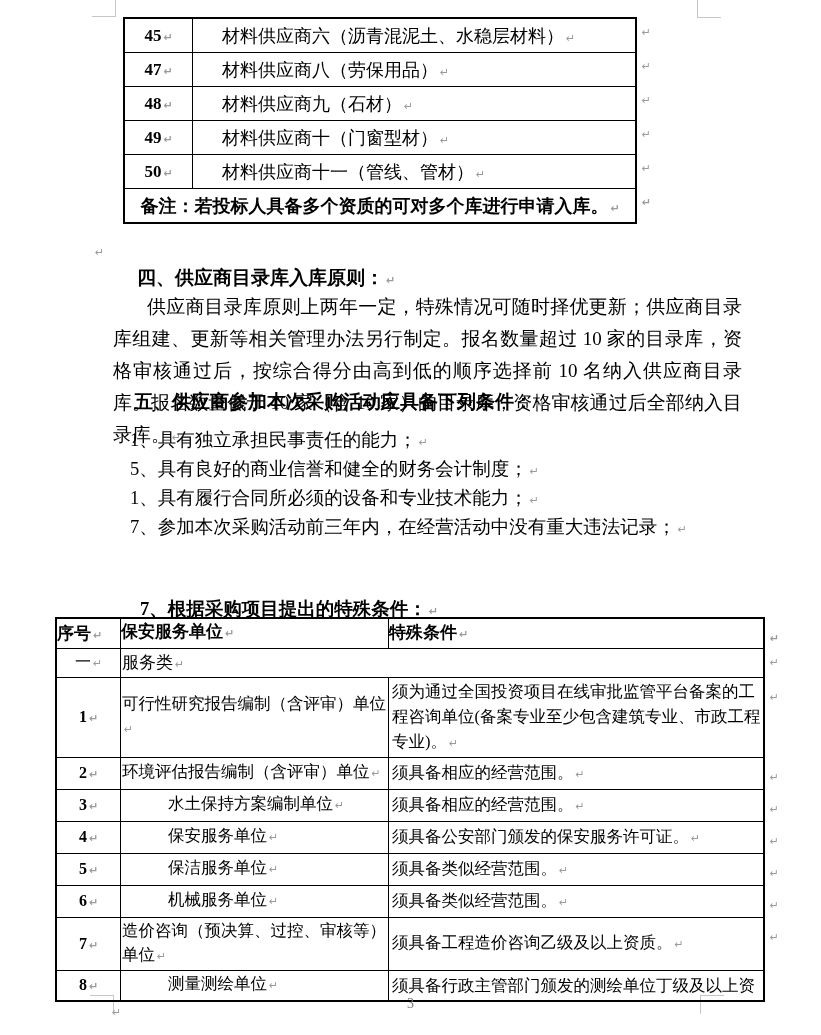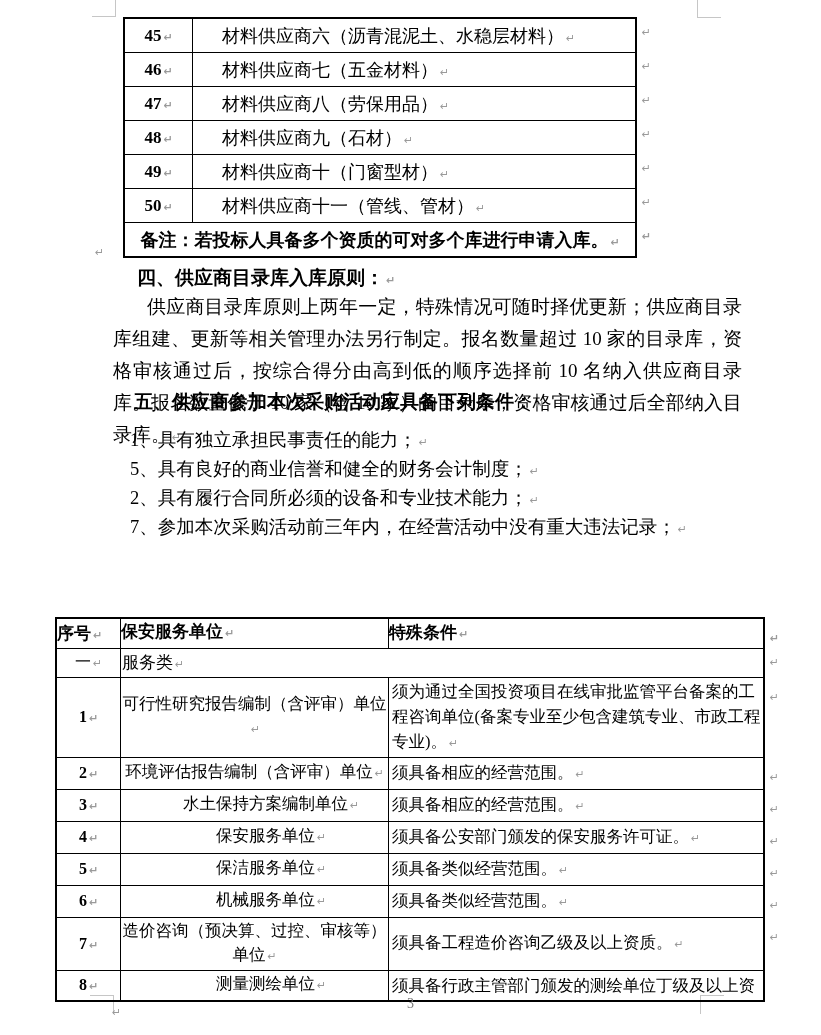--- a/index.html
+++ b/index.html
@@ -22,22 +22,22 @@
   table{border-collapse:collapse;position:absolute;table-layout:fixed;}
   td{border:1px solid #000;vertical-align:middle;position:relative;}
   .t1{left:123px;top:17px;width:514px;border:2px solid #000;}
   .t1 td{height:31px;}
   .t1 .no{width:65px;text-align:center;font-weight:bold;font-size:17px;}
   .t1 .name{font-size:18px;padding-left:29px;}
   .t1 .note{text-align:center;font-weight:bold;font-size:18px;}
   .t2{left:55px;top:617px;width:704px;border:2px solid #000;}
   .t2 .no{width:63px;text-align:center;font-size:16px;}
   .t2 td.num{font-weight:bold;}
-  .t2 .name{width:267px;font-size:16.5px;padding:1px;line-height:24px;text-align:center;}
-  .t2 .name.ind{padding-left:34px;}
+  .t2 .name{width:267px;font-size:16.5px;padding:1px;line-height:24px;}
+  .t2 .name.ind{padding-left:47px;}
   .t2 .cond{width:374px;font-size:16.5px;padding:1px 1px 1px 3px;line-height:25px;}
   .t2 .hdr{font-weight:bold;text-align:left;font-size:17px;padding:0;}
   .t2 .cat{font-weight:normal;text-align:left;font-size:17px;}
   .rh30{height:30px;} .rh29{height:29px;} .rh73{height:73px;} .rh32{height:32px;} .rh41{height:41px;} .rh31{height:31px;}
   
   .abs{position:absolute;}
   .h-sec{font-size:19px;font-weight:bold;white-space:nowrap;}
   .h4{left:137px;top:265px;}
   .h5{left:134px;top:389px;}
   .h7{left:140px;top:596px;font-size:18.5px;}
@@ -56,24 +56,20 @@
   <div class="corner c-bl"></div>
   <div class="corner c-br"></div>
 
   <table class="t1">
     <tbody>
         <tr>
       <td class="no"><span>45</span><span class="pm">↵</span></td>
       <td class="name"><span>材料供应商六（沥青混泥土、水稳层材料）</span><span class="pm">↵</span><span class="pm rowend">↵</span></td>
     </tr>
     <tr>
-      <td class="no"><span>46</span><span class="pm">↵</span></td>
-      <td class="name"><span>材料供应商七（五金材料）</span><span class="pm">↵</span><span class="pm rowend">↵</span></td>
-    </tr>
-    <tr>
       <td class="no"><span>47</span><span class="pm">↵</span></td>
       <td class="name"><span>材料供应商八（劳保用品）</span><span class="pm">↵</span><span class="pm rowend">↵</span></td>
     </tr>
     <tr>
       <td class="no"><span>48</span><span class="pm">↵</span></td>
       <td class="name"><span>材料供应商九（石材）</span><span class="pm">↵</span><span class="pm rowend">↵</span></td>
     </tr>
     <tr>
       <td class="no"><span>49</span><span class="pm">↵</span></td>
       <td class="name"><span>材料供应商十（门窗型材）</span><span class="pm">↵</span><span class="pm rowend">↵</span></td>
@@ -90,23 +86,24 @@
 
   <span class="pm free-pm">↵</span>
 
   <div class="abs h-sec h4"><span>四、供应商目录库入库原则：</span><span class="pm">↵</span></div>
   <div class="abs para"><span>供应商目录库原则上两年一定，特殊情况可随时择优更新；供应商目录库组建、更新等相关管理办法另行制定。报名数量超过 10 家的目录库，资格审核通过后，按综合得分由高到低的顺序选择前 10 名纳入供应商目录库。报名数量低于 10 家（含 10 家）的目录库，资格审核通过后全部纳入目录库。</span><span class="pm">↵</span></div>
 
   <div class="abs h-sec h5"><span>五、供应商参加本次采购活动应具备下列条件：</span><span class="pm">↵</span></div>
   <div class="abs items">
     <div class="it"><span>1、具有独立承担民事责任的能力；</span><span class="pm">↵</span></div>
     <div class="it"><span>5、具有良好的商业信誉和健全的财务会计制度；</span><span class="pm">↵</span></div>
-    <div class="it"><span>2、具有履行合同所必须的设备和专业技术能力；</span><span class="pm">↵</span></div>
+    <div class="it"><span>1、具有履行合同所必须的设备和专业技术能力；</span><span class="pm">↵</span></div>
     <div class="it"><span>7、参加本次采购活动前三年内，在经营活动中没有重大违法记录；</span><span class="pm">↵</span></div>
   </div>
+  <div class="abs h-sec h7"><span>7、根据采购项目提出的特殊条件：</span><span class="pm">↵</span></div>
 
   <table class="t2">
     <tbody>
         <tr class="rh30">
       <td class="no hdr"><span>序号</span><span class="pm">↵</span></td>
       <td class="name hdr"><span>保安服务单位</span><span class="pm">↵</span></td>
       <td class="cond hdr"><span>特殊条件</span><span class="pm">↵</span><span class="pm rowend">↵</span></td>
     </tr>
     <tr class="rh29">
       <td class="no"><span>一</span><span class="pm">↵</span></td>

